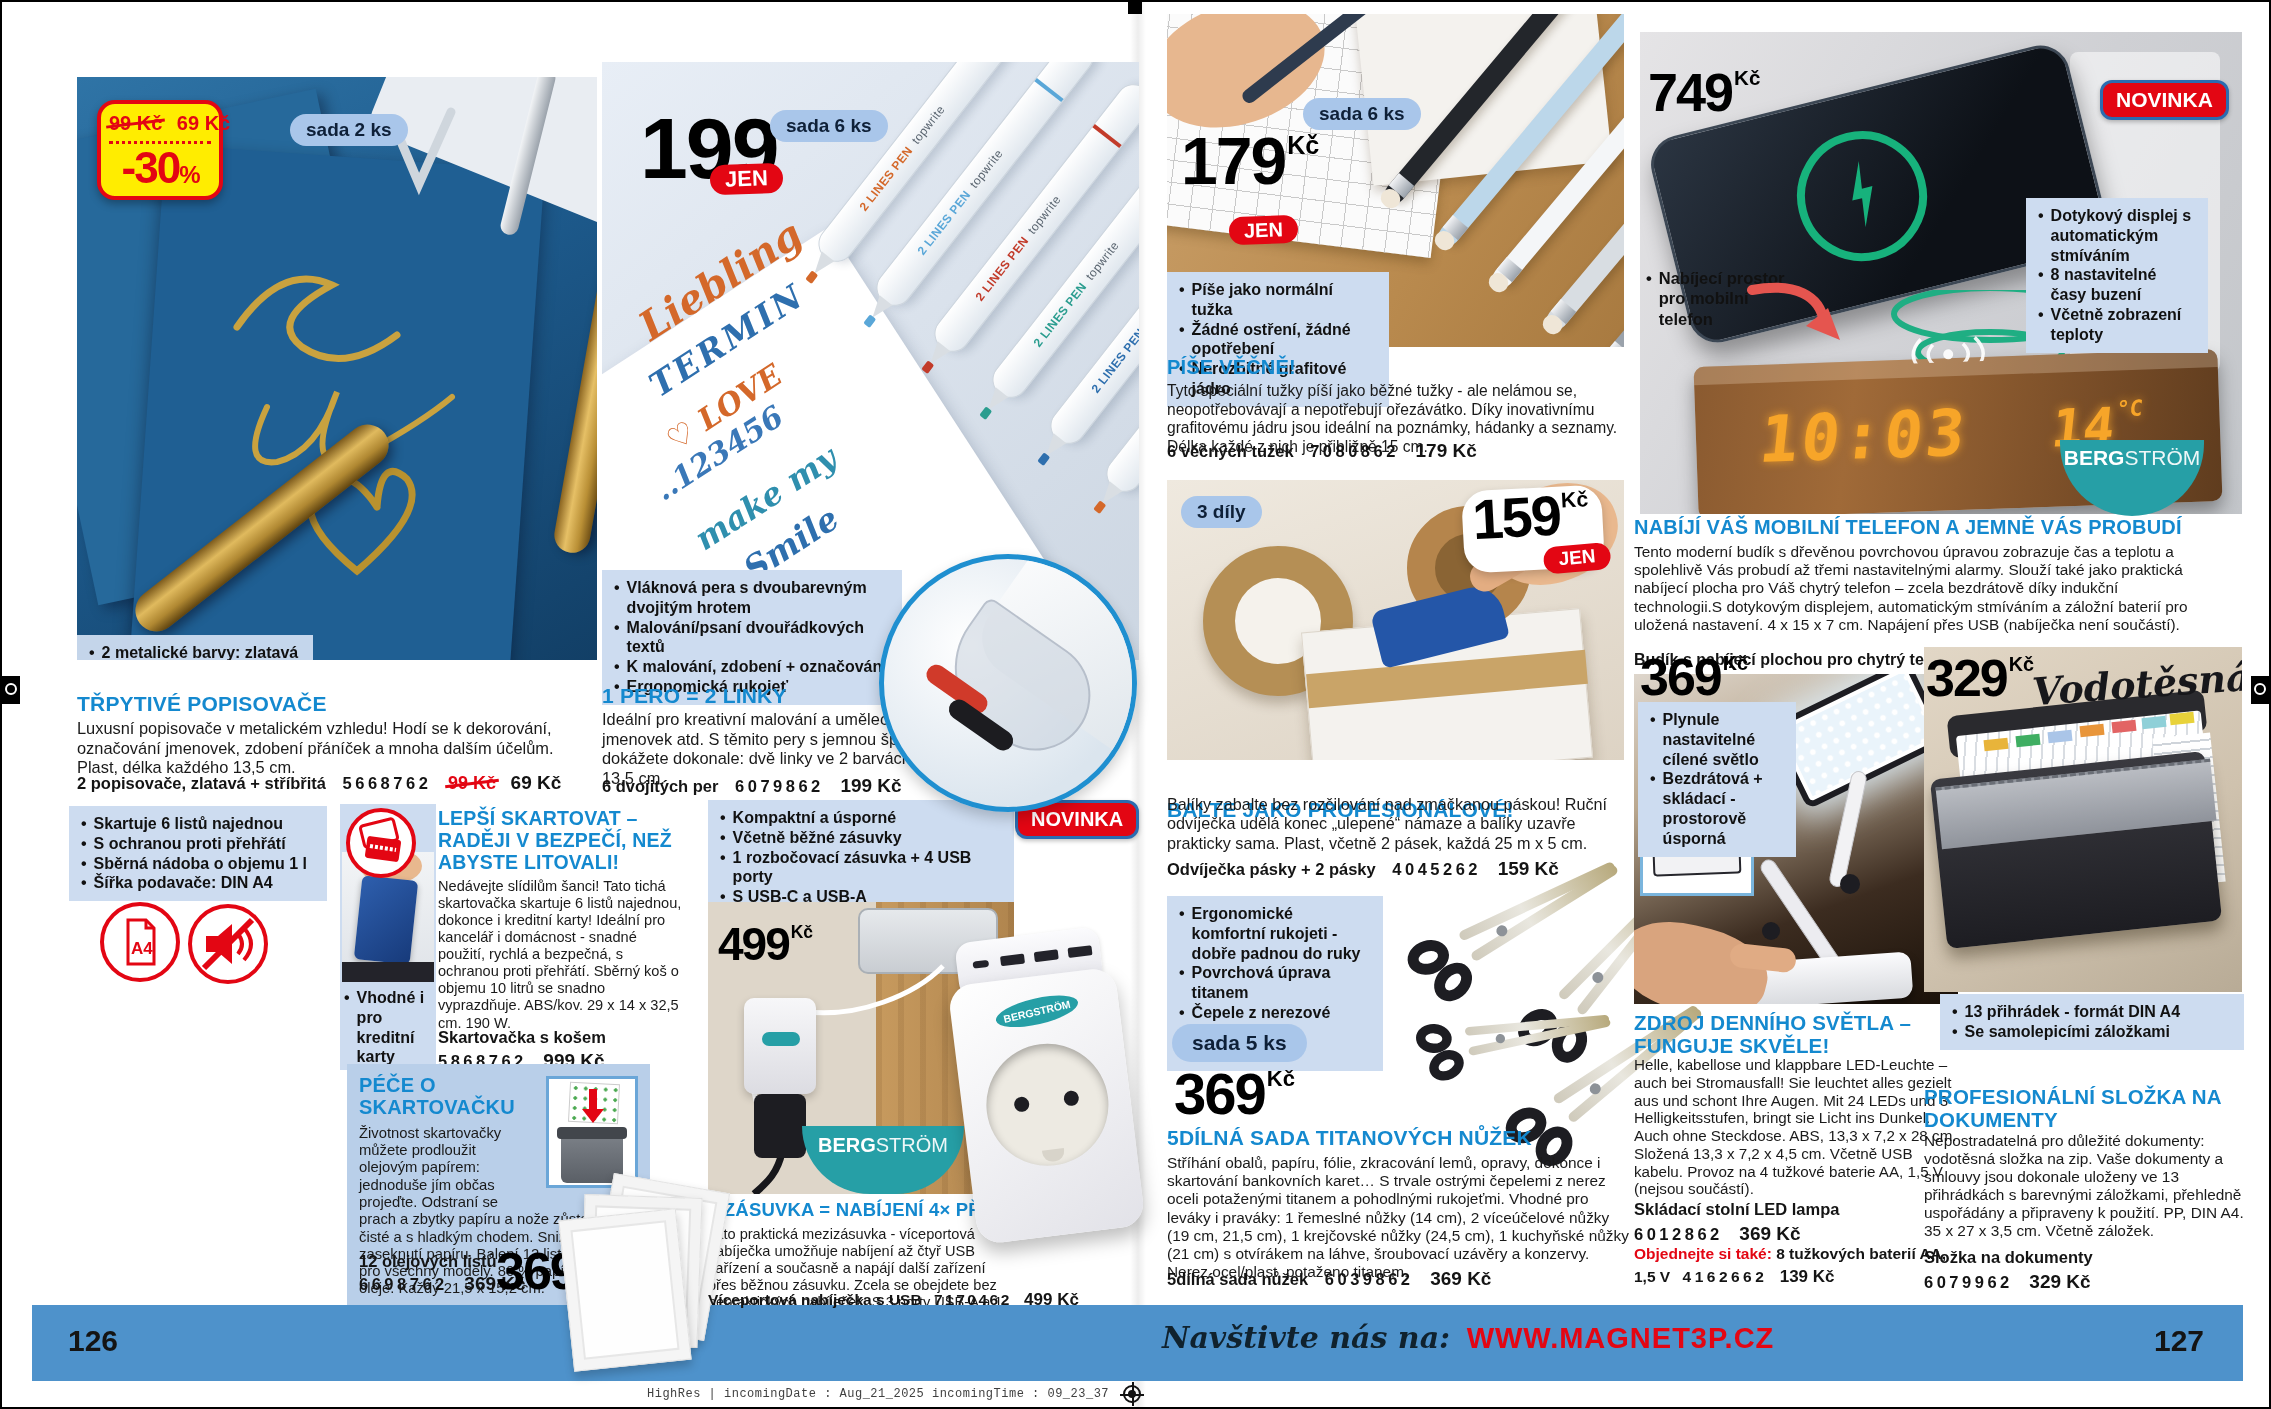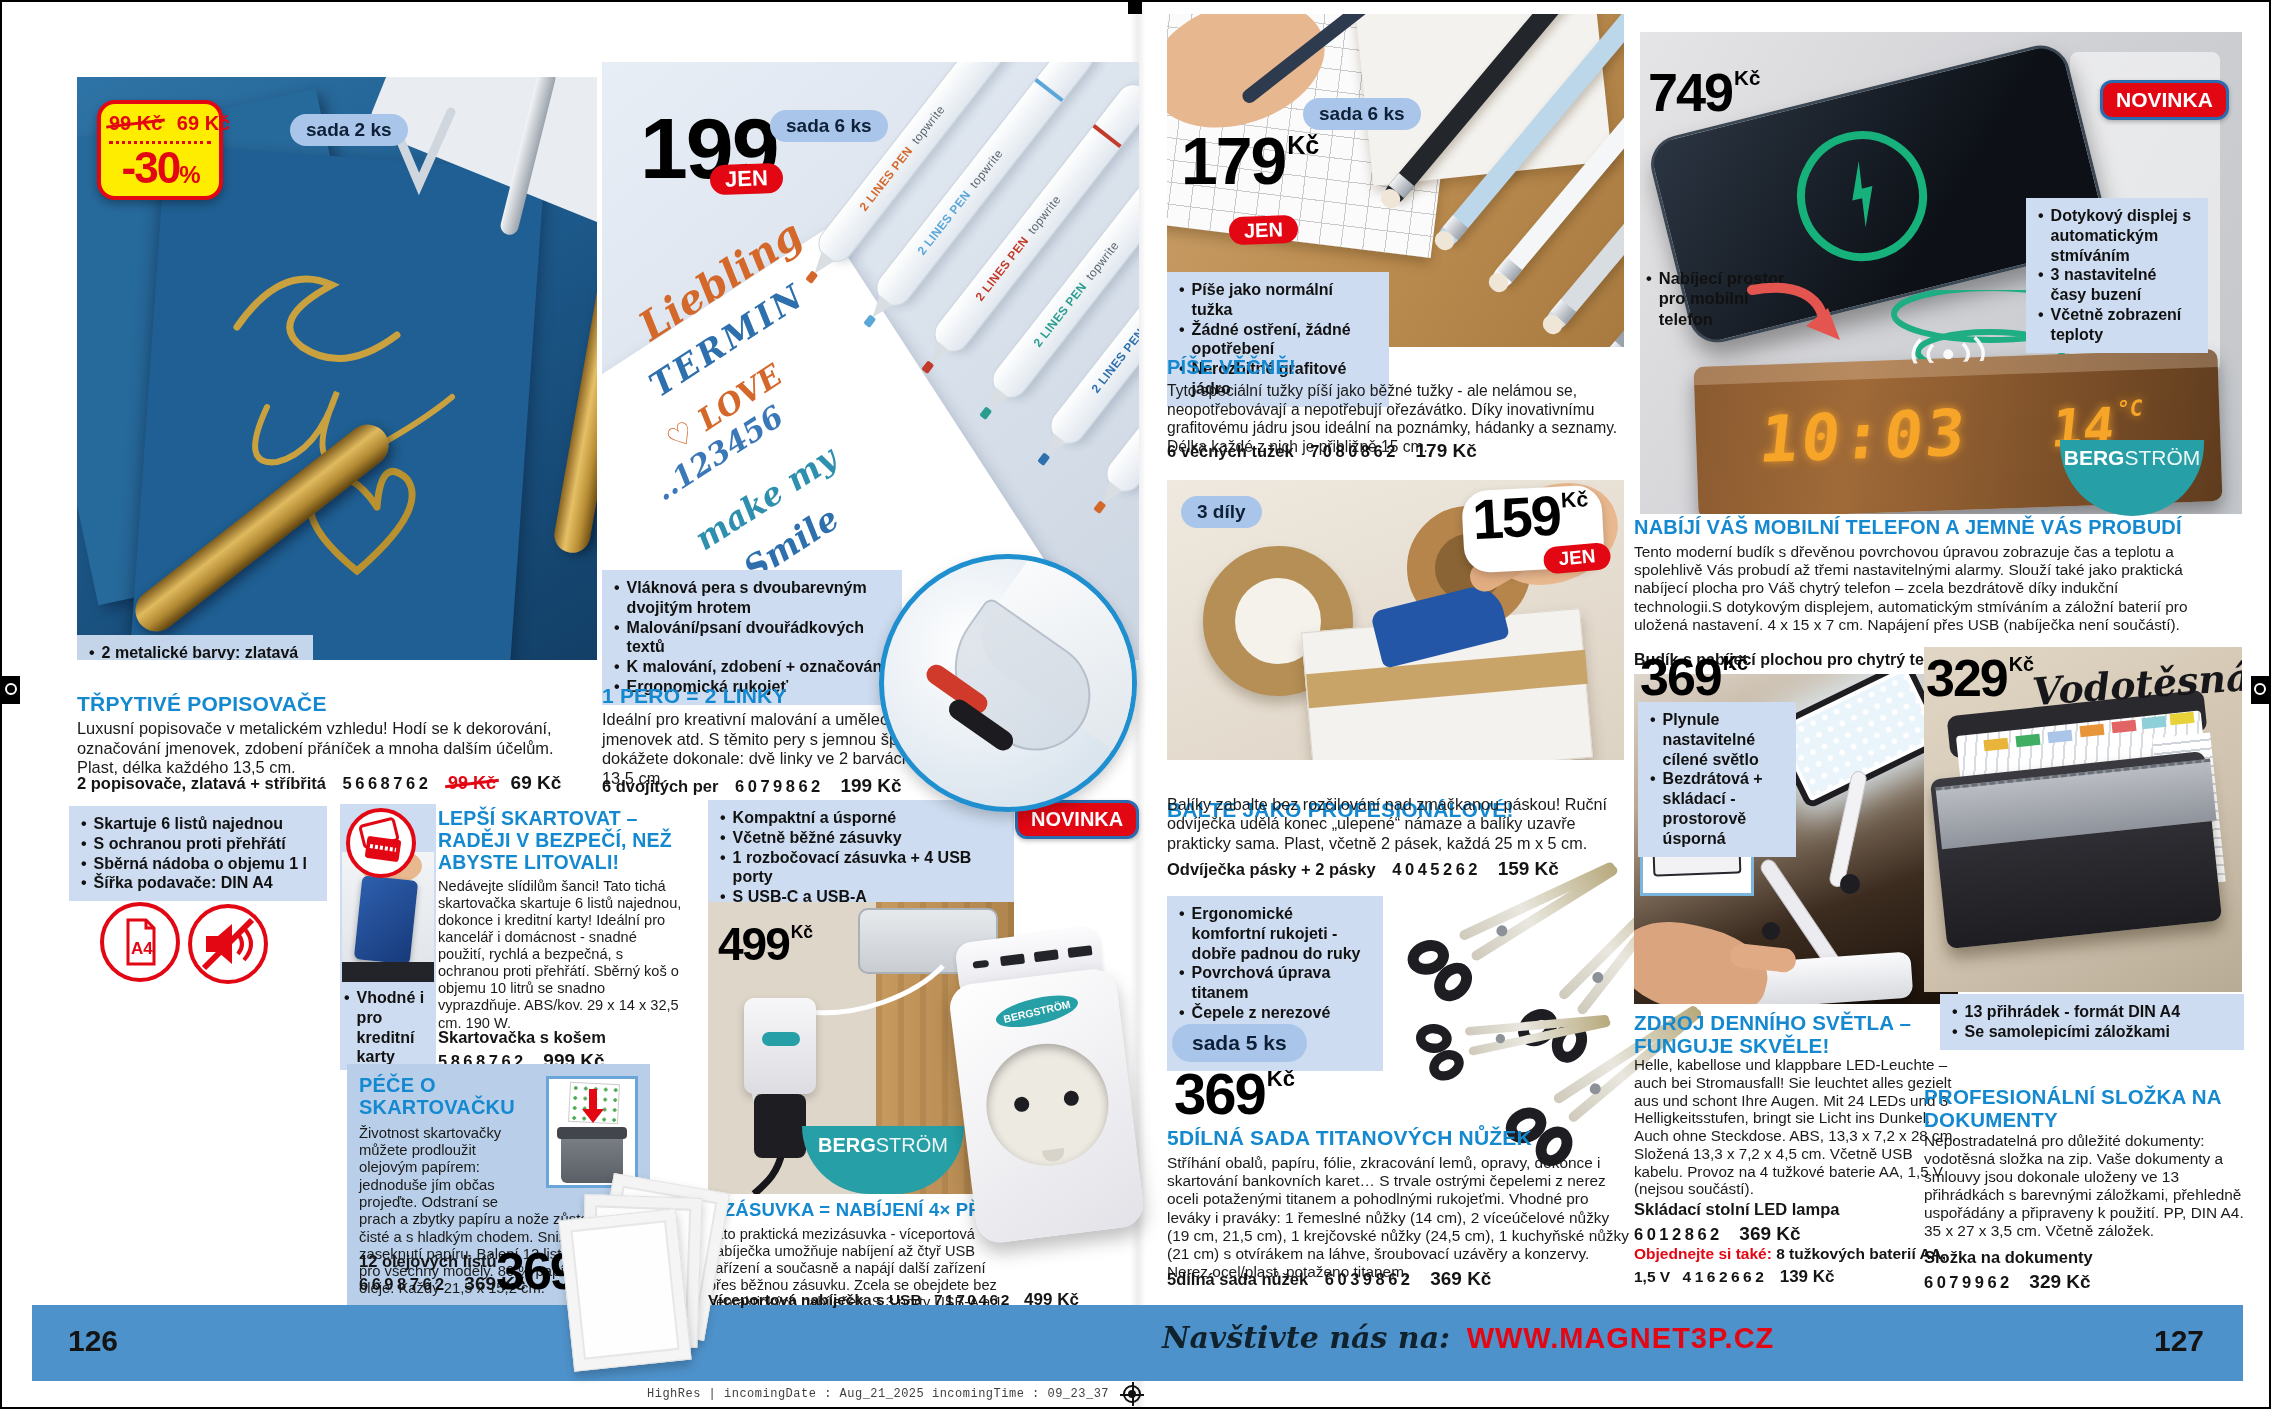--- a/index.html
+++ b/index.html
@@ -517,21 +517,21 @@
     <path d="M8 12 C52 4 76 18 80 44" stroke="#e5554f" stroke-width="10" fill="none" stroke-linecap="round"></path>
     <polygon points="62,48 96,62 84,30" fill="#e5554f"></polygon>
   </svg>
   <div class="abs bullets" style="left:2024px;top:196px;width:182px;z-index:3;">
       <div class="bl">
         <span class="bdot">•</span>
         <span class="btxt">Dotykový displej s automatickým stmíváním</span>
       </div>
       <div class="bl">
         <span class="bdot">•</span>
-        <span class="btxt">3 nastavitelné časy buzení</span>
+        <span class="btxt">8 nastavitelné časy buzení</span>
       </div>
       <div class="bl">
         <span class="bdot">•</span>
         <span class="btxt">Včetně zobrazení teploty</span>
       </div>
     </div>
   <div class="abs teal brandtxt" style="left:2058px;top:438px;width:144px;height:76px;border-radius:0 0 72px 72px;text-align:center;font-size:21px;padding-top:6px;z-index:3;">
     <b>BERG</b><i>STRÖM</i>
   </div>
   <div class="abs heading" style="left:1632px;top:514px;font-size:20px;width:580px;">NABÍJÍ VÁŠ MOBILNÍ TELEFON A JEMNĚ VÁS PROBUDÍ</div>

